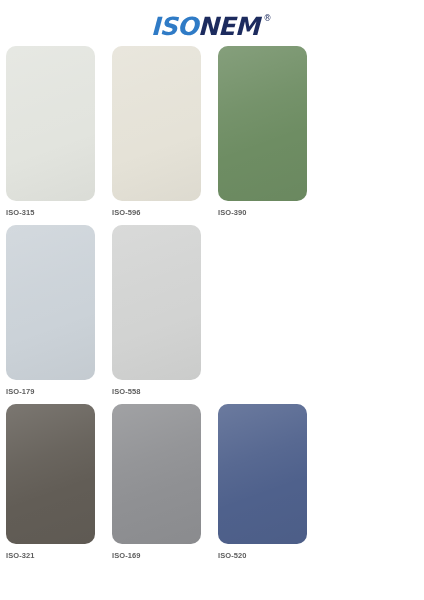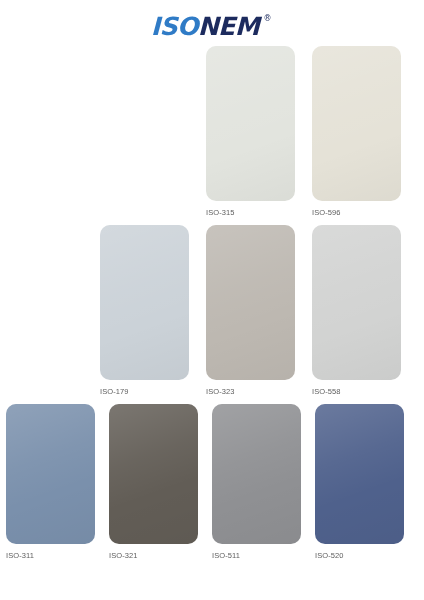--- a/index.html
+++ b/index.html
@@ -55,22 +55,23 @@
   }
 
   
   .grid {
     width: 100%;
     box-sizing: border-box;
     padding: 0 6px;
   }
   .row {
     display: flex;
-    justify-content: flex-end;
+    justify-content: flex-start;
     margin-bottom: 6px;
+    font-weight: bold;
   }
   .cell {
     width: 106px;
     box-sizing: border-box;
     padding-right: 0;
   }
   .chip {
     width: 89px;
     height: 155px;
     border-radius: 10px;
@@ -122,49 +123,45 @@
 
   <div class="row row-1">
     <div class="cell">
       <div class="chip" style="background: rgb(226, 228, 222);"></div>
       <div class="chip-label">ISO-315</div>
     </div>
     <div class="cell">
       <div class="chip" style="background: rgb(229, 226, 215);"></div>
       <div class="chip-label">ISO-596</div>
     </div>
+    <div class="cell">
+      <div class="chip" style="background: rgb(110, 141, 99);"></div>
+      <div class="chip-label">ISO-390</div>
+    </div>
   </div>
 
   <div class="row row-2">
     <div class="cell">
       <div class="chip" style="background: rgb(203, 210, 216);"></div>
       <div class="chip-label">ISO-179</div>
-    </div>
-    <div class="cell">
-      <div class="chip" style="background: rgb(189, 184, 177);"></div>
-      <div class="chip-label">ISO-323</div>
     </div>
     <div class="cell">
       <div class="chip" style="background: rgb(210, 211, 210);"></div>
       <div class="chip-label">ISO-558</div>
     </div>
   </div>
 
   <div class="row row-3">
     <div class="cell">
-      <div class="chip" style="background: rgb(122, 144, 172);"></div>
-      <div class="chip-label">ISO-311</div>
-    </div>
-    <div class="cell">
       <div class="chip" style="background: rgb(98, 93, 86);"></div>
       <div class="chip-label">ISO-321</div>
     </div>
     <div class="cell">
       <div class="chip" style="background: rgb(143, 144, 147);"></div>
-      <div class="chip-label">ISO-511</div>
+      <div class="chip-label">ISO-169</div>
     </div>
     <div class="cell">
       <div class="chip" style="background: rgb(79, 97, 140);"></div>
       <div class="chip-label">ISO-520</div>
     </div>
   </div>
 
 </div>
 
 </body></html>

